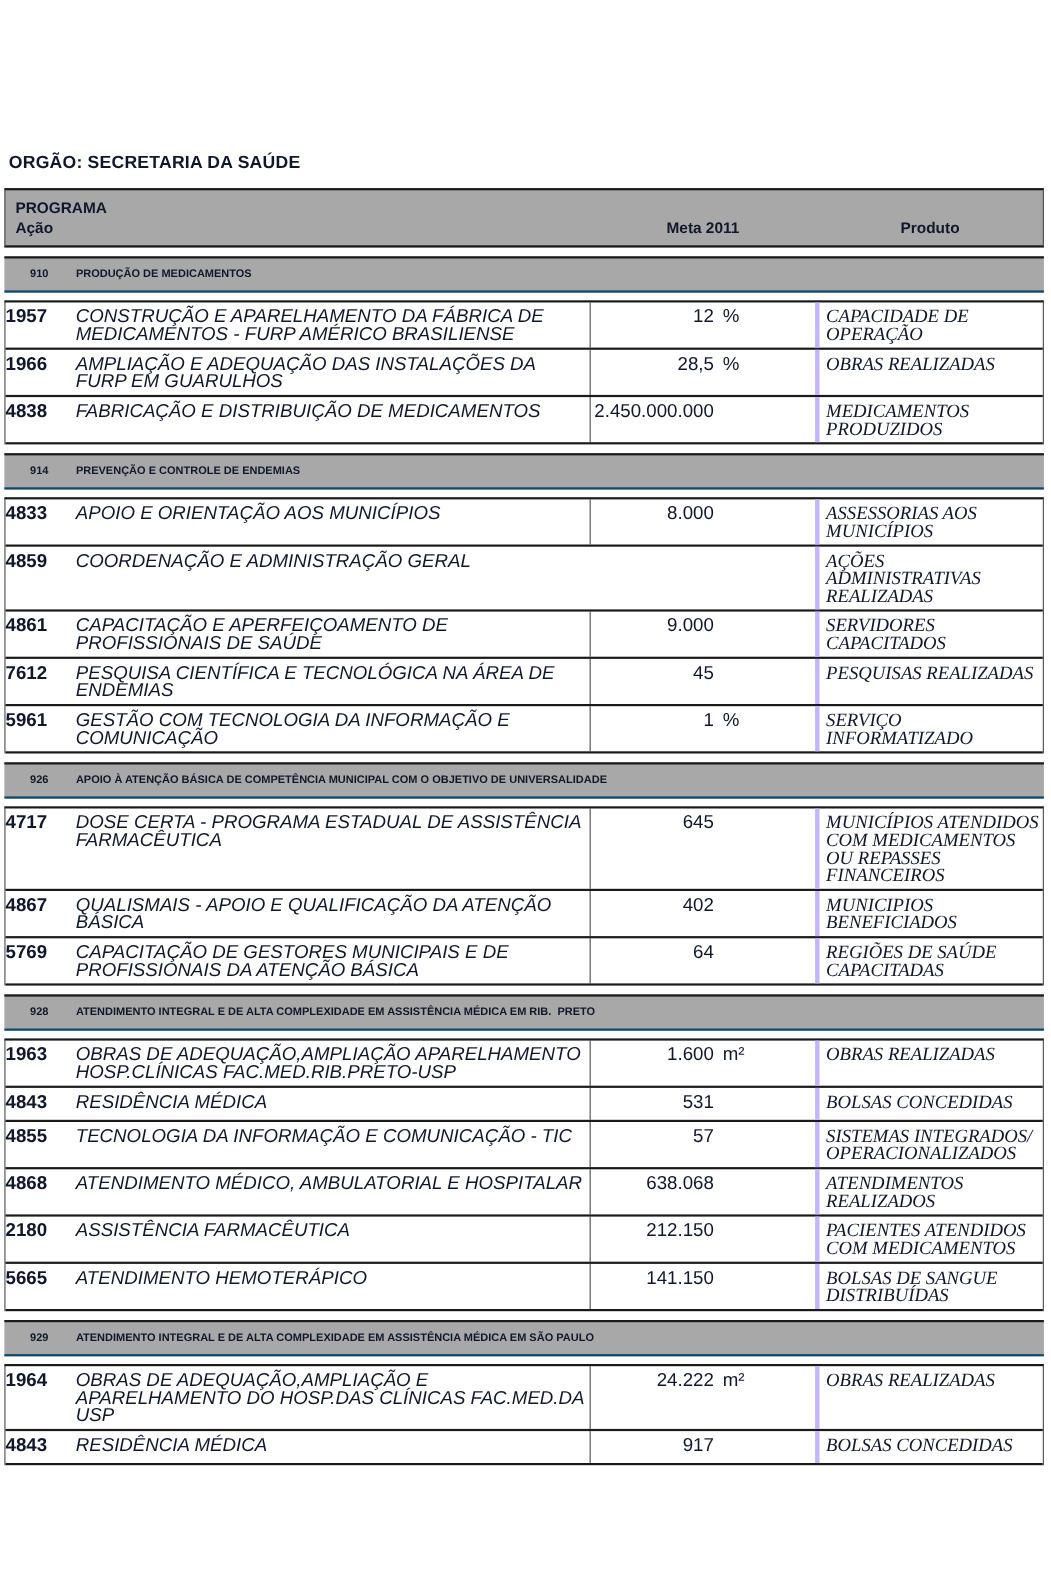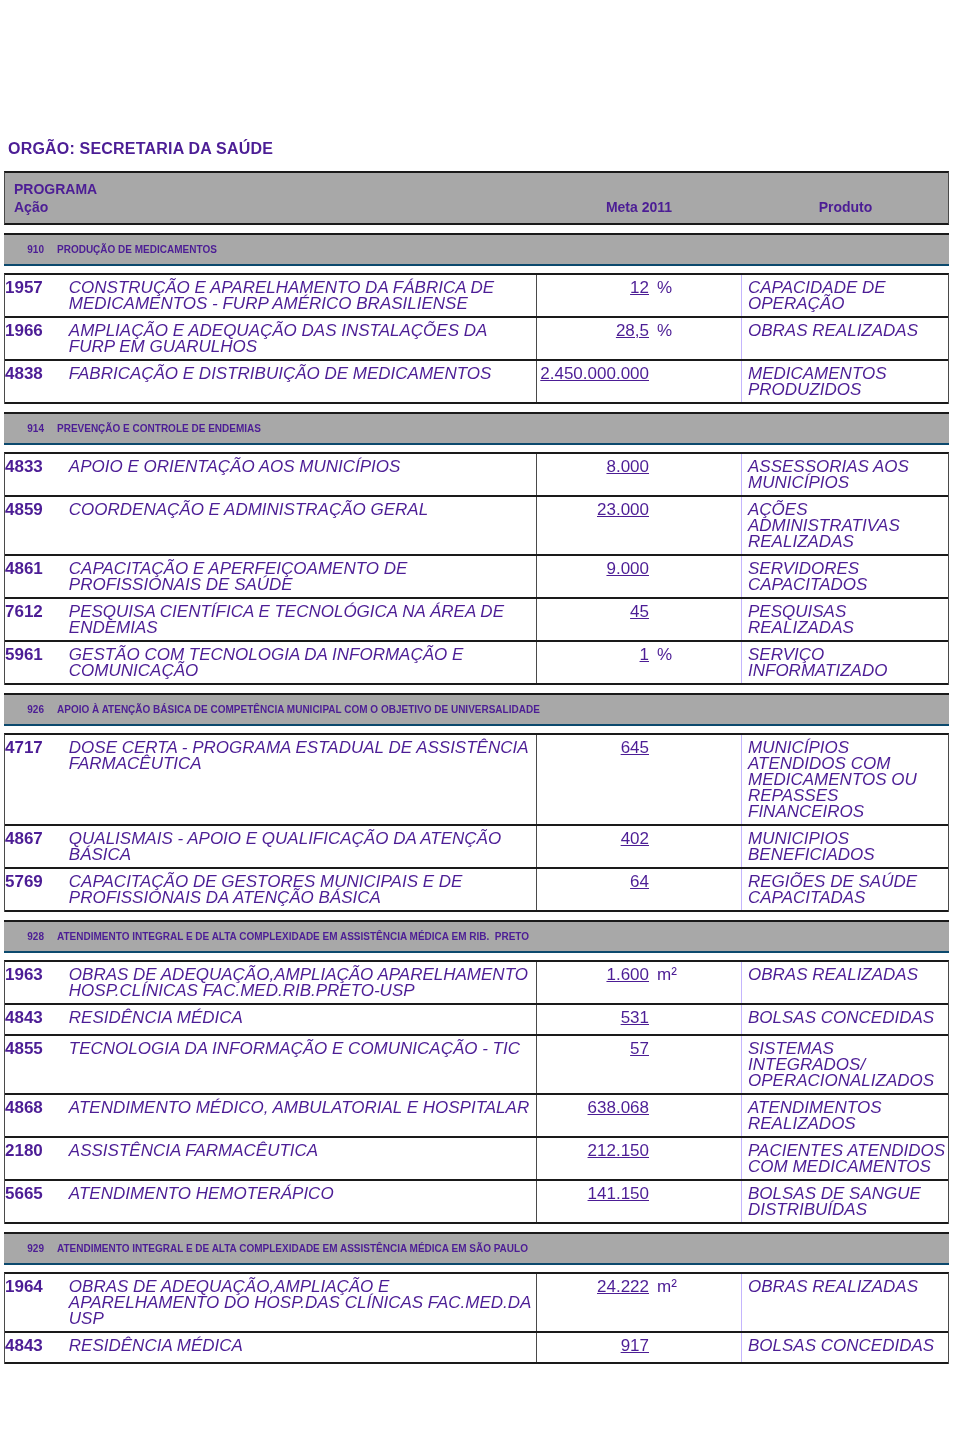--- a/index.html
+++ b/index.html
@@ -2,21 +2,21 @@
 <html lang="pt" style="--bar-gray: #a8a8a8;"><head>
 <meta charset="utf-8">
 <style>
   html, body { margin: 0; padding: 0; background: #ffffff; }
   .page {
     position: relative;
     width: 955px;
     height: 1438px;
     background: #ffffff;
     font-family: "Liberation Sans", sans-serif;
-    color: #4c1d95;
+    color: #0f172a;
     overflow: hidden;
   }
   .doc-title {
     position: absolute;
     left: 8px;
     top: 140px;
     font-size: 16px;
     font-weight: bold;
     letter-spacing: 0.2px;
   }
@@ -81,21 +81,21 @@
     display: flex;
     align-items: center;
     font-weight: bold;
     font-size: 10px;
   }
   .s-code {
     flex: 0 0 40px;
     text-align: right;
   }
   .s-title {
-    margin-left: 13px;
+    margin-left: 25px;
     white-space: pre-wrap;
   }
   
   .rows-block {
     margin-top: 7px;
     border-top: 2px solid #1a1a1a;
     border-left: 1px solid #4a4a4a;
     border-right: 1px solid #4a4a4a;
   }
   .row {
@@ -122,32 +122,32 @@
     box-sizing: border-box;
     border-left: 1px solid #4a4a4a;
     display: flex;
     align-items: flex-start;
     padding-top: 5px;
   }
   .meta-val {
     width: 112px;
     text-align: right;
     white-space: nowrap;
-    text-decoration: underline;
   }
   .meta-unit {
     margin-left: 8px;
     white-space: nowrap;
   }
   .c-prod {
     flex: 0 0 207px;
     box-sizing: border-box;
-    border-left: 1px solid #c4b5fd;
+    border-left: 4px solid #c4b5fd;
     padding: 5px 0 4px 6px;
     font-style: italic;
+    font-family: Liberation Serif, serif;
   }
 </style>
 </head>
 <body>
 
 <div class="page">
   <div class="doc-title">ORGÃO: SECRETARIA DA SAÚDE</div>
 
   <div class="doc">
     <div class="header-bar">
@@ -208,24 +208,20 @@
       <span class="meta-val">8.000</span>
       <span class="meta-unit"></span>
     </div>
     <div class="c-prod">ASSESSORIAS AOS MUNICÍPIOS</div>
   </div>
 
 
   <div class="row">
     <div class="c-code">4859</div>
     <div class="c-desc">COORDENAÇÃO E ADMINISTRAÇÃO GERAL</div>
-    <div class="c-meta">
-      <span class="meta-val">23.000</span>
-      <span class="meta-unit"></span>
-    </div>
     <div class="c-prod">AÇÕES ADMINISTRATIVAS REALIZADAS</div>
   </div>
 
   <div class="row">
     <div class="c-code">4861</div>
     <div class="c-desc">CAPACITAÇÃO E APERFEIÇOAMENTO DE PROFISSIONAIS DE SAÚDE</div>
     <div class="c-meta">
       <span class="meta-val">9.000</span>
       <span class="meta-unit"></span>
     </div>

